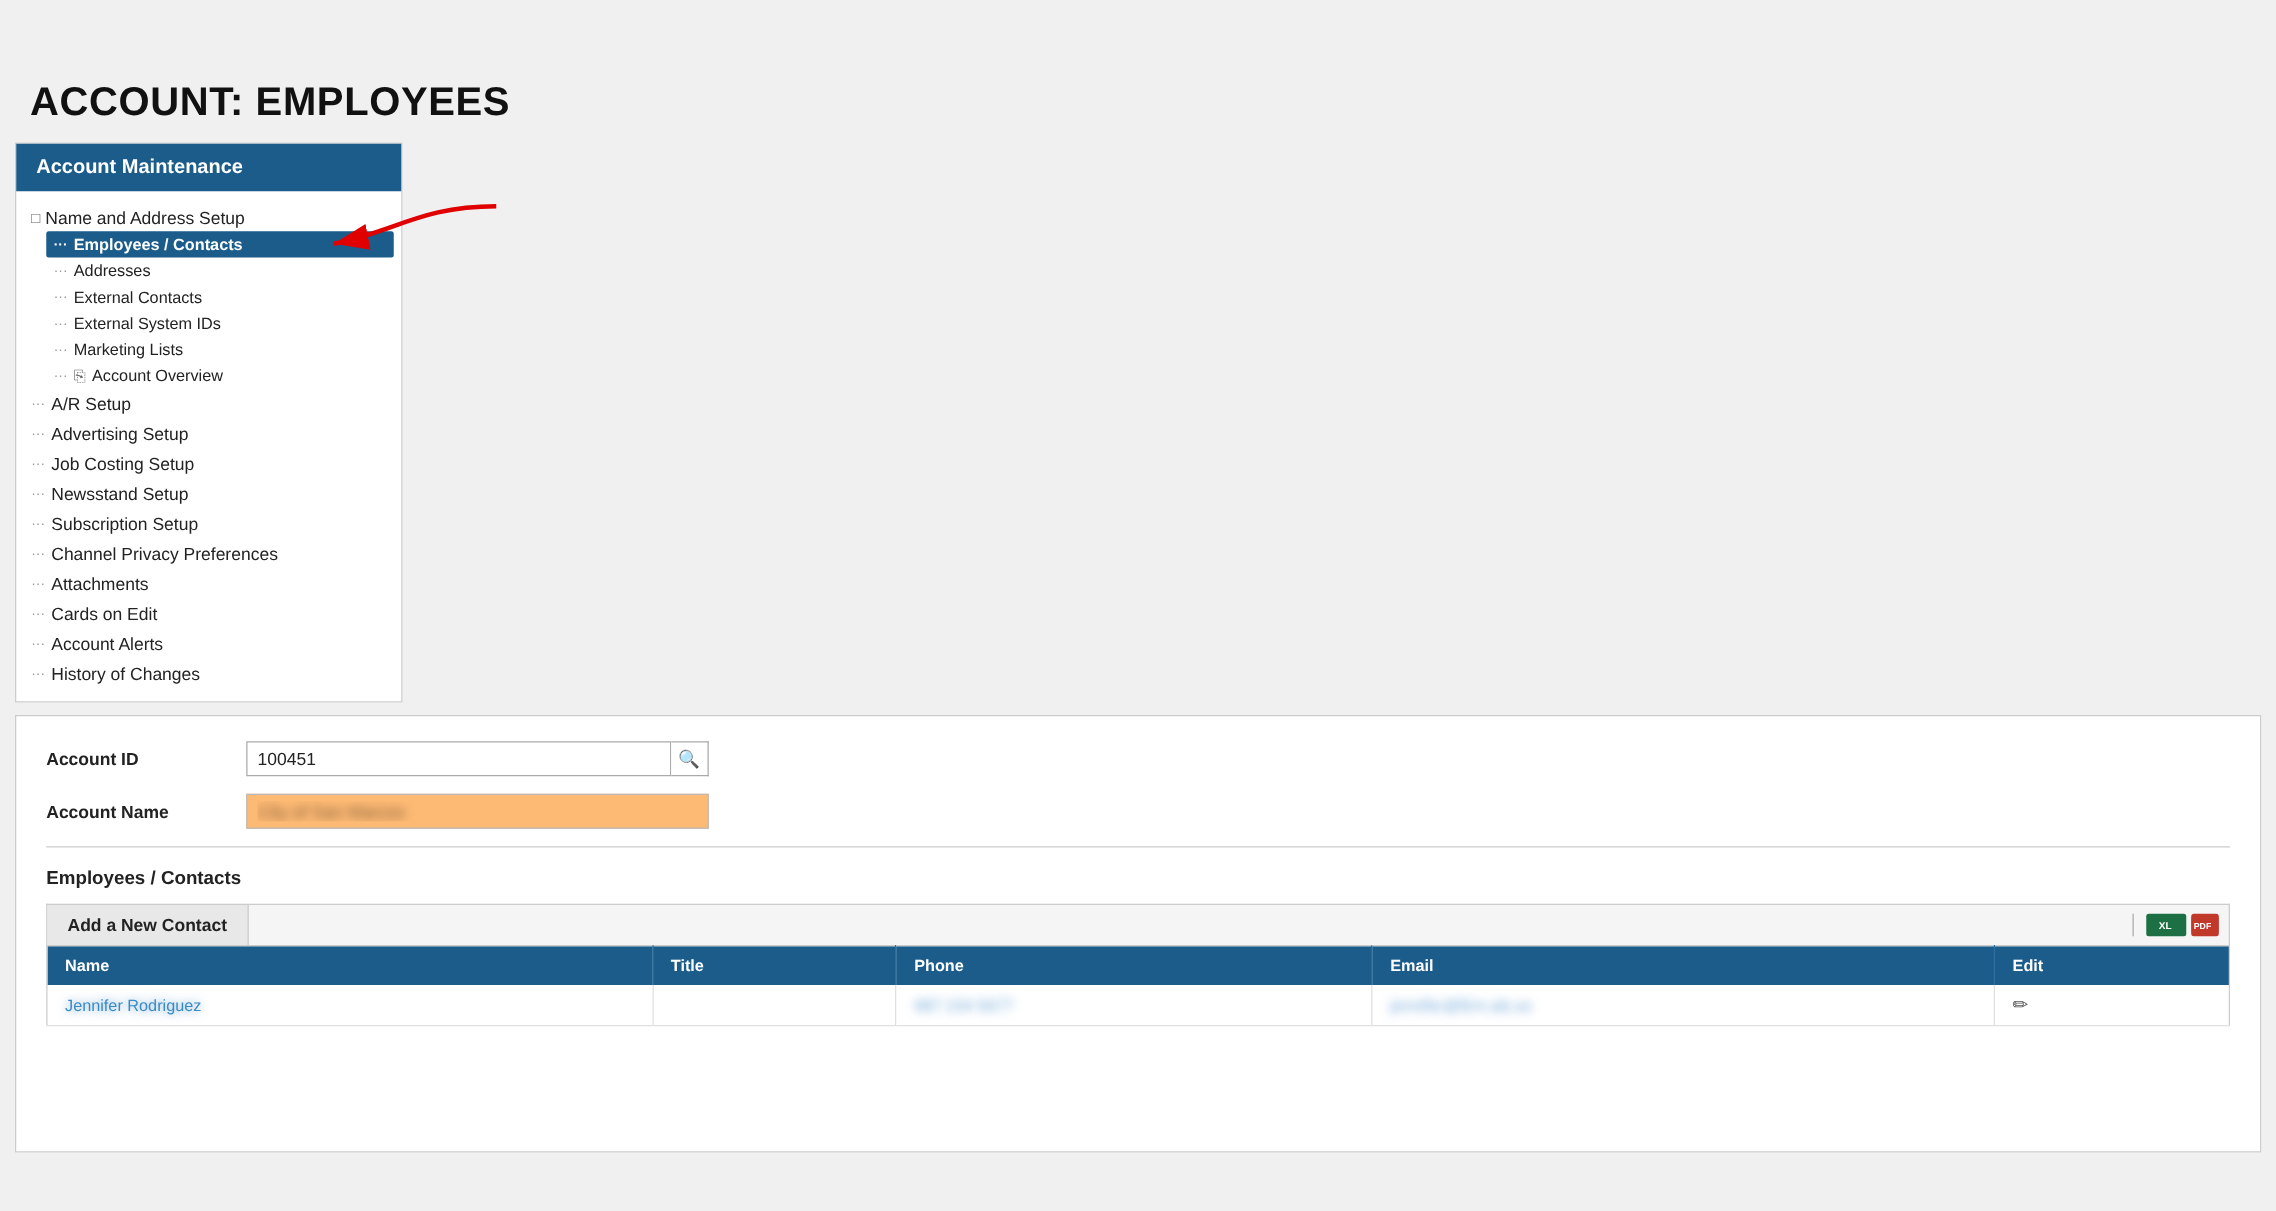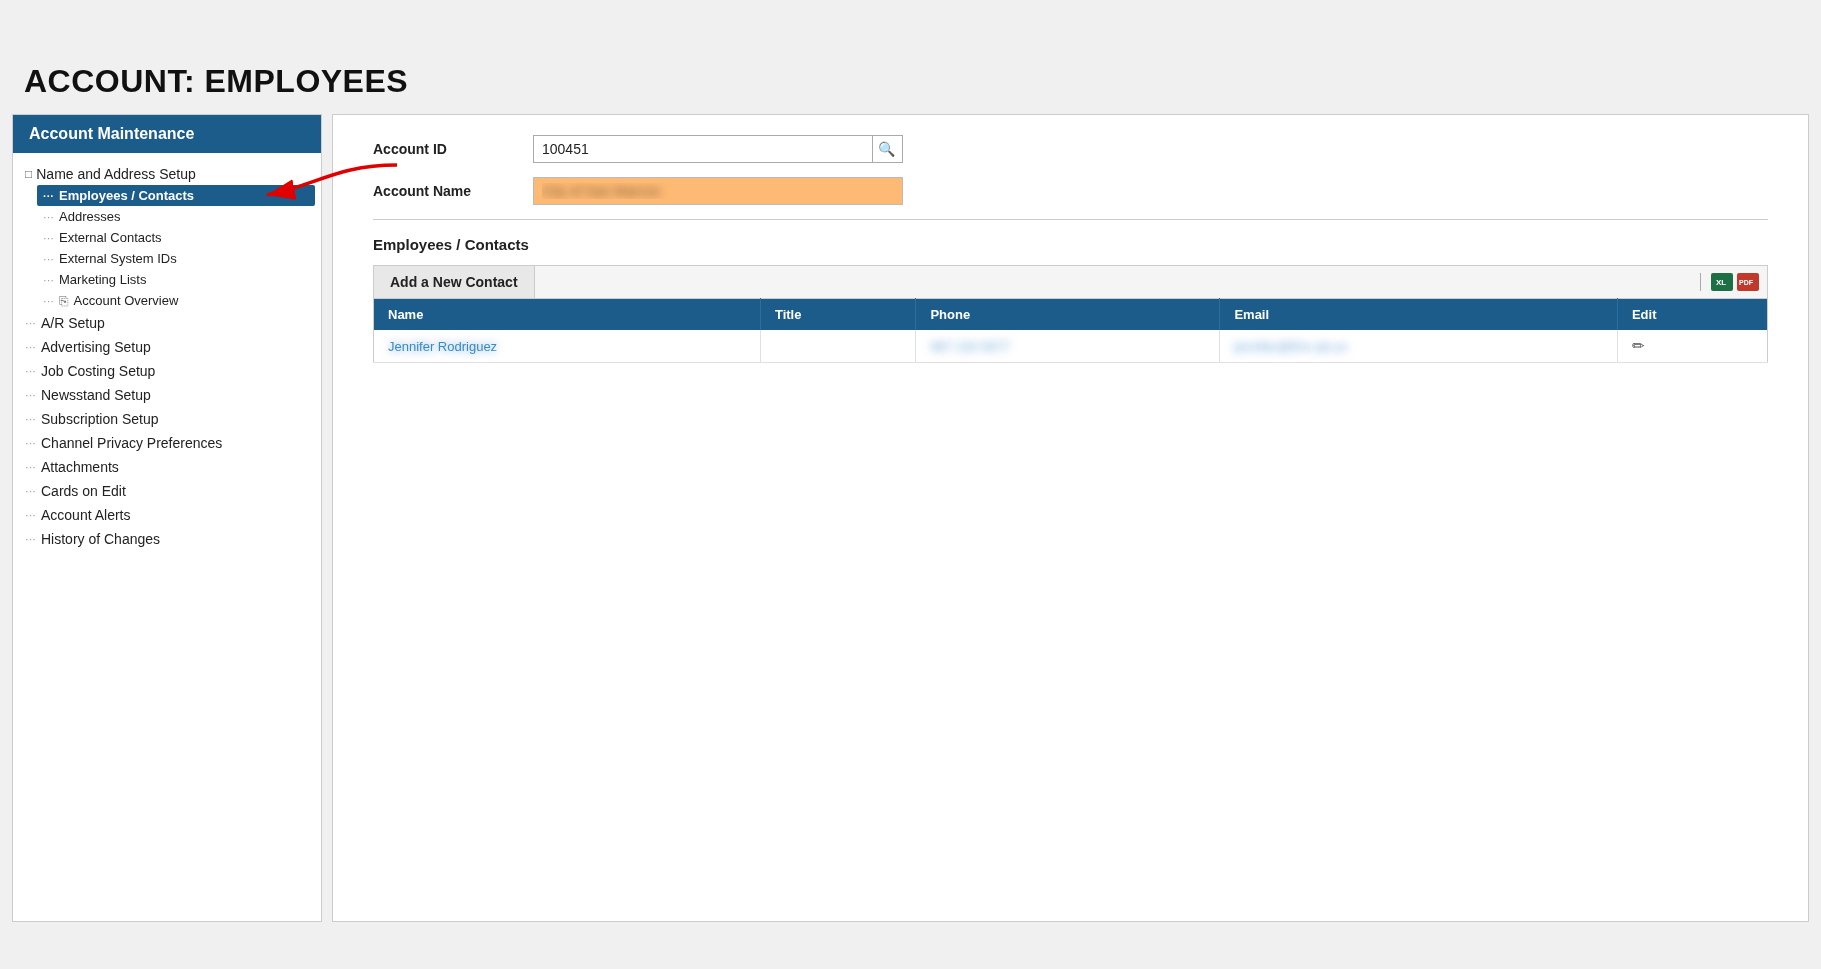--- a/index.html
+++ b/index.html
@@ -13,21 +13,21 @@
       font-size: 32px;
       font-weight: 900;
       padding: 18px 24px 14px 24px;
       color: #111;
       background: #f0f0f0;
       letter-spacing: 0.5px;
       margin-top: 45px;
     }
     .main-layout {
       display: flex;
-      flex-direction: row;
+      flex-direction: column;
       padding: 0 12px 12px 12px;
       gap: 10px;
       min-height: 820px;
     }
     
     .sidebar {
       width: 310px;
       min-width: 240px;
       background: #fff;
       border: 1px solid #ccc;
@@ -117,21 +117,21 @@
       border-right: 1px solid #ccc;
       border-bottom: none;
       margin-left: 8px;
       margin-bottom: 0;
       cursor: pointer;
       border-radius: 3px 3px 0 0;
       position: relative;
       top: 1px;
     }
     .content-area {
-      padding: 20px 40px;
+      padding: 20px 24px;
     }
     .form-row {
       display: flex;
       align-items: center;
       margin-bottom: 14px;
     }
     .form-label {
       font-weight: bold;
       width: 160px;
       font-size: 14px;
@@ -199,21 +199,21 @@
       color: #222;
     }
     .toolbar-spacer { flex: 1; }
     .export-icons {
       display: flex;
       align-items: center;
       padding: 0 8px;
       gap: 4px;
     }
     .export-icon-excel {
-      width: 22px;
+      width: 32px;
       height: 18px;
       background: #1d7044;
       color: #fff;
       font-size: 10px;
       font-weight: bold;
       display: flex;
       align-items: center;
       justify-content: center;
       cursor: pointer;
       border-radius: 2px;

